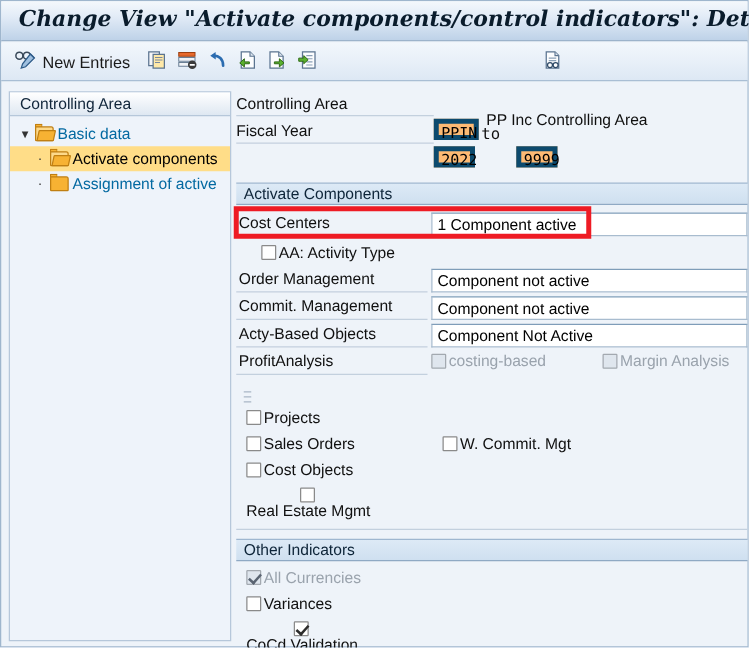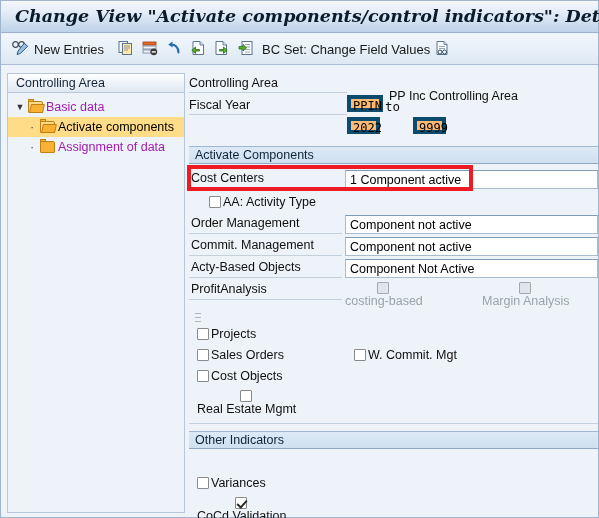--- a/index.html
+++ b/index.html
@@ -46,21 +46,21 @@
     height:19px;
     background:linear-gradient(to bottom,#ffffff 0%,#f0f4f9 45%,#dfe8f2 100%);
     border-bottom:1px solid #b6c7da;
     display:flex;align-items:center;padding-left:8px;box-sizing:border-box;
     font-size:12.5px;color:#10253a;
   }
   .tree-body{padding-top:4px;}
   .tnode{position:relative;height:20px;display:flex;align-items:center;white-space:nowrap;font-size:12.5px;}
   .tnode .twist{width:12px;display:inline-block;text-align:center;font-size:9px;color:#333;line-height:1;}
   .tnode .dot{width:12px;display:inline-block;text-align:center;color:#333;font-size:11px;}
-  .tnode .tlabel{margin-left:3px;color:#a21caf;}
+  .tnode .tlabel{margin-left:3px;color:#0369a1;}
   .tnode.sel{background:#ffdd88;}
   .tnode.sel .tlabel{color:#000;}
   .fold{
     width:15px;height:12px;display:inline-block;margin-left:2px;position:relative;flex:0 0 auto;
   }
   .fold i{position:absolute;display:block;}
   .fold .back{left:0;top:0;width:15px;height:12px;background:#f7b233;border:1px solid #c07f12;box-sizing:border-box;border-radius:1px 2px 1px 1px;}
   .fold .tab{left:0;top:-2px;width:6px;height:3px;background:#f7b233;border:1px solid #c07f12;border-bottom:none;box-sizing:border-box;border-radius:1px 1px 0 0;}
   .fold.open .back{background:#fdd98a;}
   .fold.open:after{content:"";position:absolute;left:2px;top:3px;width:14px;height:9px;background:#f7b233;border:1px solid #c07f12;box-sizing:border-box;transform:skewX(-12deg);border-radius:1px;}
@@ -98,21 +98,21 @@
     width:12px;height:12px;box-sizing:border-box;
     background:#fff;border:1px solid #8a8a8a;border-radius:1px;
     display:inline-block;position:relative;margin-right:2px;flex:0 0 auto;
   }
   .cbbox.dis{background:#dfe6ee;border-color:#a3a9b0;}
   .cbbox.on:after{
     content:"";position:absolute;left:3px;top:0px;width:4px;height:8px;
     border:solid #2b2b2b;border-width:0 2px 2px 0;transform:rotate(42deg);
   }
   .cbbox.dis.on:after{border-color:#5a6472;}
-  .cb.dis{color:#9aa3ad;flex-direction:column;}
+  .cb.dis{color:#9aa3ad;}
 
   
   .redbox{
     position:absolute;box-sizing:border-box;
     border:4px solid #ee1b24;background:transparent;pointer-events:none;
   }
 </style>
 </head>
 <body>
 
@@ -194,23 +194,20 @@
     <div class="tbtn" style="left:234px;width:22px;justify-content:center;">
       <span class="icon">
         <svg width="16" height="16" viewBox="0 0 16 16">
           <rect x="4" y="1.5" width="10" height="13" fill="#fcfdfe" stroke="#5b7490" stroke-width="1"></rect>
           <path d="M7 4.5h5M7 7h5M7 9.5h5M7 12h5" stroke="#8aa0b6" stroke-width="0.9"></path>
           <path d="M1 6.5 H5 V4.5 L8.5 7.8 L5 11 V9 H1 Z" fill="#5bb12f" stroke="#2f6b15" stroke-width="0.8"></path>
         </svg>
       </span>
     </div>
 
-    <div class="tbtn" style="left:261px;">
-      <span class="tb-label">BC Set: Change Field Values</span>
-    </div>
 
     <div class="tbtn" style="left:430px;width:22px;justify-content:center;">
       <span class="icon">
         <svg width="16" height="16" viewBox="0 0 16 16">
           <path d="M3 1.5 H10 L13 4.5 V14.5 H3 Z" fill="#fcfdfe" stroke="#5b7490" stroke-width="1"></path>
           <path d="M10 1.5 V4.5 H13" fill="#dde6ef" stroke="#5b7490" stroke-width="0.9"></path>
           <path d="M5 6.5h6M5 8.5h6" stroke="#8aa0b6" stroke-width="0.9"></path>
           <circle cx="6" cy="12" r="2" fill="none" stroke="#2f4a66" stroke-width="1"></circle>
           <circle cx="10.5" cy="12" r="2" fill="none" stroke="#2f4a66" stroke-width="1"></circle>
         </svg>
@@ -241,21 +238,21 @@
           </span>
         <span class="tlabel">Activate components</span>
       </div>
 
       <div class="tnode" style="padding-left:18px;">
         <span class="dot">·</span>
         <span class="fold">
             <i class="tab"></i>
             <i class="back"></i>
           </span>
-        <span class="tlabel">Assignment of data</span>
+        <span class="tlabel">Assignment of active</span>
       </div>
 
     </div>
   </div>
 
   <div class="detail">
 
     <div class="hdr-row" style="height:22px;">
       <span class="hdr-label">Controlling Area</span>
       <div class="lbl-underline" style="bottom:2px;"></div>
@@ -355,20 +352,24 @@
       <span class="cbbox"></span>
       <span>Real Estate Mgmt</span>
     </div>
 
     <div class="rowline" style="top:350px;"></div>
 
     <div class="sect-title" style="top:358px;">
       <span>Other Indicators</span>
     </div>
 
+    <div class="cb dis" style="left:8px;top:382px;">
+      <span class="cbbox dis on"></span>
+      <span>All Currencies</span>
+    </div>
 
     <div class="cb" style="left:8px;top:403px;">
       <span class="cbbox"></span>
       <span>Variances</span>
     </div>
 
     <div class="cb" style="left:8px;top:424px;flex-direction:column;">
       <span class="cbbox on"></span>
       <span>CoCd Validation</span>
     </div>

